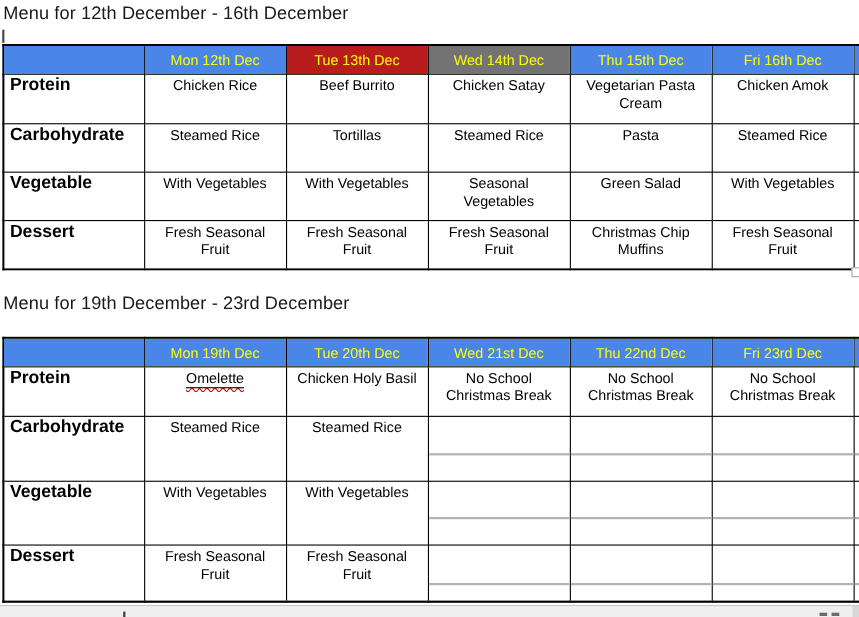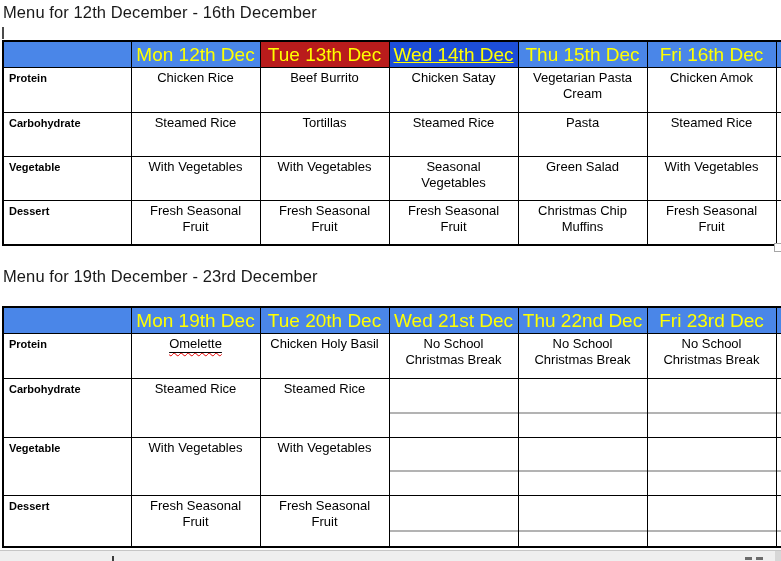--- a/index.html
+++ b/index.html
@@ -15,26 +15,26 @@
   .twrap{position:absolute;left:2px;width:779px;overflow:hidden;}
   table.menu-table{
     border-collapse:collapse;table-layout:fixed;width:883px;background:#fff;
     border:2px solid #000;
   }
   table.menu-table col.c-label{width:128px;}
   table.menu-table col.c-day{width:129px;}
   table.menu-table col.c-sliver{width:110px;}
   .menu-table th,.menu-table td{border:1.5px solid #000;padding:0;vertical-align:top;position:relative;}
   .menu-table th{
-    height:25px;vertical-align:middle;font-size:19px;font-weight:400;
+    height:25px;vertical-align:middle;font-size:13px;font-weight:400;
     text-align:center;
   }
   .menu-table td{font-size:13px;line-height:16px;text-align:center;padding-top:2px;}
   .menu-table td.rowlabel{
-    text-align:left;font-weight:700;font-size:11px;padding:2px 0 0 5px;
+    text-align:left;font-weight:700;font-size:16px;padding:2px 0 0 5px;
   }
   .cellval{white-space:pre-line;display:inline-block;padding:0 2px;}
   .subdiv{position:absolute;left:0;right:0;height:1.5px;background:#b3b3b3;}
   .misspelled{
     text-decoration:underline wavy #e60000;text-underline-offset:4px;text-decoration-thickness:1px;
   }
   .misspelled .uline{text-decoration:underline solid #000;text-decoration-thickness:1px;}
   .resize-handle{
     position:absolute;left:774px;top:243px;width:9px;height:9px;background:#fff;
     border:1.5px solid #a6a6a6;box-sizing:border-box;
@@ -66,21 +66,21 @@
           <col class="c-day">
           <col class="c-day">
           <col class="c-day">
           <col class="c-sliver">
         </colgroup>
         <thead>
           <tr>
             <th style="background: rgb(74, 134, 232);"></th>
             <th style="background: rgb(74, 134, 232); color: rgb(255, 255, 0);">Mon 12th Dec</th>
             <th style="background: #b91c1c; color: rgb(255, 255, 0);">Tue 13th Dec</th>
-            <th style="background: #1d4ed8; color: rgb(255, 255, 0); text-decoration: underline;">Wed 14th Dec</th>
+            <th style="background: #737373; color: rgb(255, 255, 0);">Wed 14th Dec</th>
             <th style="background: rgb(74, 134, 232); color: rgb(255, 255, 0);">Thu 15th Dec</th>
             <th style="background: rgb(74, 134, 232); color: rgb(255, 255, 0); margin-top: 12px;">Fri 16th Dec</th>
             <th style="background: rgb(74, 134, 232);"></th>
           </tr>
         </thead>
         <tbody>
           <tr style="height: 45px;">
             <td class="rowlabel">Protein</td>
             <td><span class="cellval">Chicken Rice</span></td>
             <td><span class="cellval">Beef Burrito</span></td>

